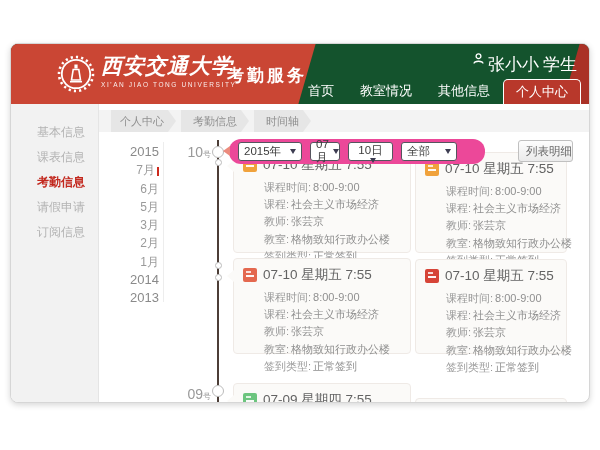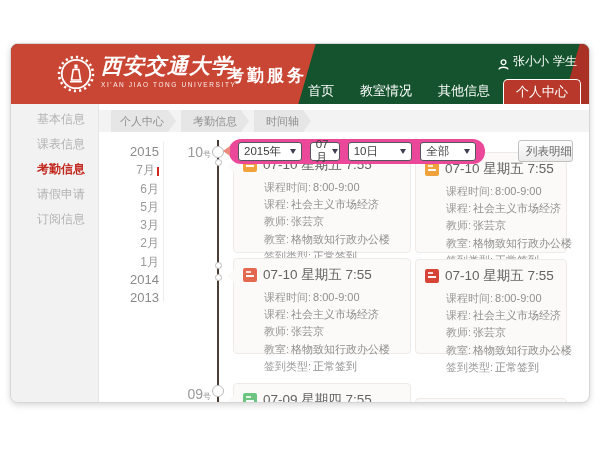--- a/index.html
+++ b/index.html
@@ -11,28 +11,28 @@
   .hdr{position:absolute;left:0;top:0;right:0;height:60px;background:#14532d;overflow:hidden;}
   .hdr .band{position:absolute;top:-12px;bottom:-12px;left:-34px;width:330px;background:#ca4634;transform:skewX(-16deg);}
   .hdr .sliver-l{position:absolute;top:-12px;bottom:-12px;left:-58px;width:62px;background:#a93025;transform:skewX(-16deg);}
   .hdr .sliver-r{position:absolute;top:-12px;bottom:-12px;right:-40px;width:58px;background:#aa3126;transform:skewX(-16deg);}
   .logo{position:absolute;left:46px;top:11px;width:38px;height:38px;}
   .uni{position:absolute;left:90px;top:9px;color:#fff;}
   .uni .cn{font-family:"Liberation Serif","DejaVu Serif",serif;font-style:italic;font-weight:bold;
            font-size:21px;letter-spacing:1px;line-height:26px;}
   .uni .en{font-size:6.5px;letter-spacing:1.6px;opacity:.9;margin-top:2px;}
   .svc{position:absolute;left:216px;top:20px;color:#fff;font-size:17px;font-weight:bold;letter-spacing:3px;}
-  .user{position:absolute;right:12px;top:9px;color:#fff;font-size:12px;display:flex;align-items:flex-end;gap:4px;}
+  .user{position:absolute;right:12px;top:9px;color:#fff;font-size:17px;display:flex;align-items:flex-start;gap:4px;}
   .nav{position:absolute;right:8px;bottom:0;display:flex;align-items:flex-end;}
   .nav .item{color:#fff;font-size:13px;line-height:26px;padding:0 13px;cursor:pointer;}
   .nav .tab{color:#fff;font-size:13px;line-height:24px;padding:0 12px;background:#b8382b;
             border:1px solid #fff;border-bottom:none;border-radius:5px 5px 0 0;cursor:pointer;}
   
   .sb{position:absolute;left:0;top:60px;bottom:0;width:88px;background:#f2f2f2;border-right:1px solid #e5e5e5;
-      box-sizing:border-box;padding-top:3px;}
+      box-sizing:border-box;padding-top:16px;}
   .sb .sitem{height:25px;line-height:25px;font-size:12px;color:#b3b3b3;text-align:right;padding-right:13px;cursor:pointer;}
   .sb .sitem.active{color:#c2271d;font-weight:bold;}
   
   .bc{position:absolute;left:88px;right:0;top:66px;height:22px;background:#f3f3f3;display:flex;padding-left:12px;}
   .crumb{position:relative;background:#e6e6e6;color:#8f8f8f;font-size:11px;line-height:22px;
          padding:0 4px 0 12px;margin-right:13px;cursor:pointer;}
   .crumb:first-child{padding-left:9px;}
   .crumb::after{content:'';position:absolute;left:100%;top:0;border-top:11px solid transparent;
                 border-bottom:11px solid transparent;border-left:8px solid #e6e6e6;}
   
@@ -47,21 +47,21 @@
   .node{position:absolute;background:#fff;border:1px solid #bbb;border-radius:50%;box-sizing:border-box;z-index:3;}
   
   .filters{position:absolute;left:218px;top:95px;width:256px;height:25px;background:#ec4899;border-radius:12px;
            display:flex;align-items:center;padding:0 9px;gap:8px;box-sizing:border-box;z-index:10;}
   .filters::before{content:'';position:absolute;left:-6px;top:7px;border-top:5px solid transparent;
                    border-bottom:5px solid transparent;border-right:7px solid #ec8a7d;}
   .dd{height:19px;background:#fff;border:1px solid #55555e;border-radius:3px;display:flex;align-items:center;
       justify-content:space-between;padding:0 5px;font-size:11.5px;color:#3c3c3c;box-sizing:border-box;cursor:pointer;}
   .dd .caret{width:0;height:0;border-top:5px solid #3d3d52;border-left:3.5px solid transparent;
              border-right:3.5px solid transparent;margin-left:4px;}
-  .dd.w1{width:64px;}.dd.w2{width:30px;}.dd.w3{width:65px;}.dd.w4{width:56px;}
+  .dd.w1{width:64px;}.dd.w2{width:30px;}.dd.w3{width:45px;flex-direction:column;}.dd.w4{width:56px;}
   .list-btn{position:absolute;left:507px;top:96px;width:55px;height:22px;border:1px solid #c0c0c0;border-radius:3px;
             background:linear-gradient(#fdfdfd,#ebebeb);color:#666;font-size:11.5px;text-align:right;
             line-height:20px;box-sizing:border-box;z-index:10;cursor:pointer;}
   
   .card{position:absolute;background:#fbfaf8;border:1px solid #efeae6;border-radius:4px;box-sizing:border-box;z-index:2;}
   .card.arrow::before{content:'';position:absolute;left:-7px;top:11px;border-top:6px solid transparent;
                       border-bottom:6px solid transparent;border-right:7px solid #fbfaf8;}
   .chead{display:flex;align-items:center;gap:6px;padding:7px 9px 0 9px;}
   .cicon{width:14px;height:14px;border-radius:2px;position:relative;flex:0 0 14px;}
   .cicon::after{content:'';position:absolute;left:3px;right:3px;top:7px;height:2px;background:rgba(255,255,255,.95);}

